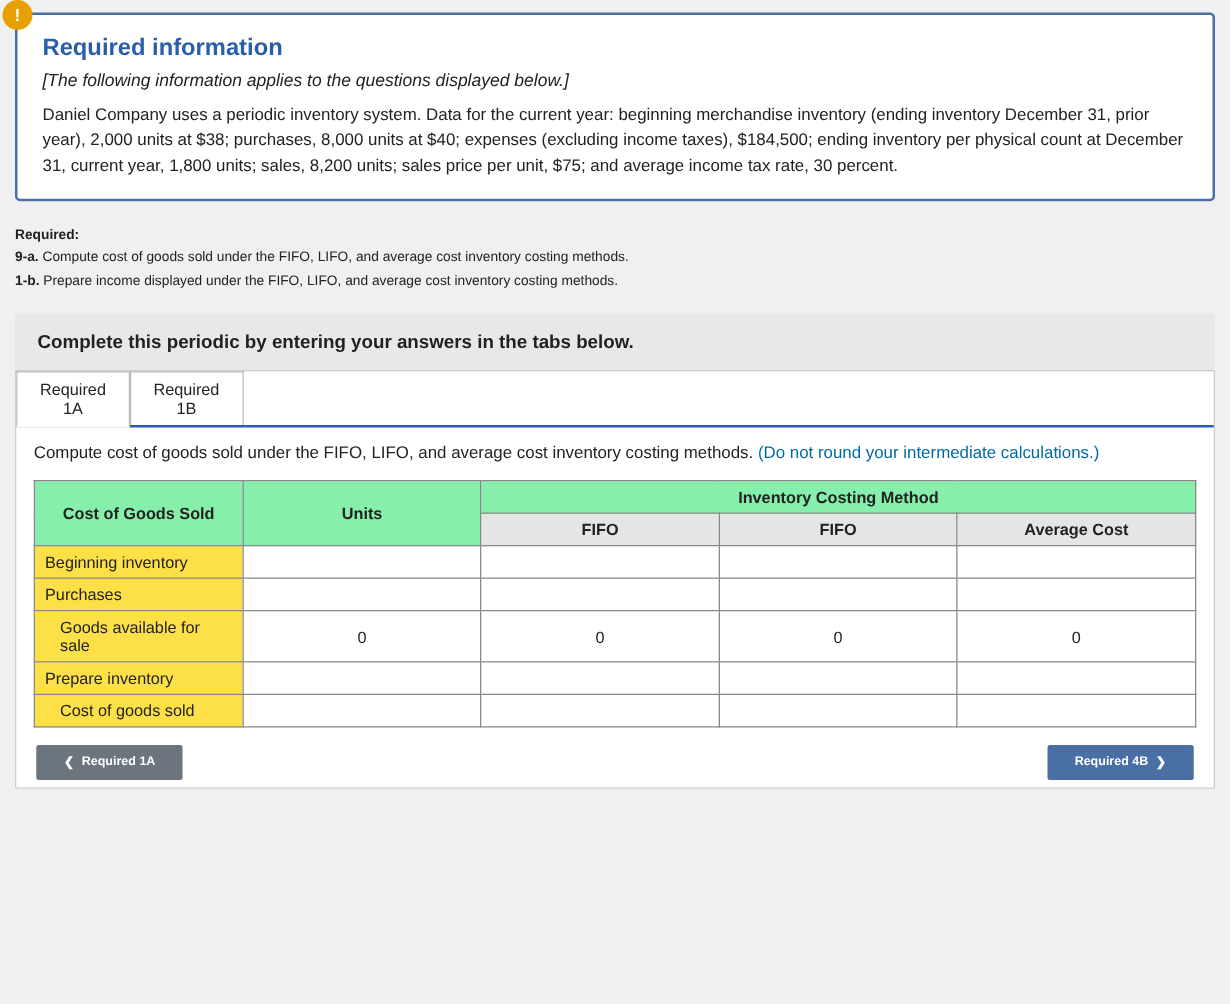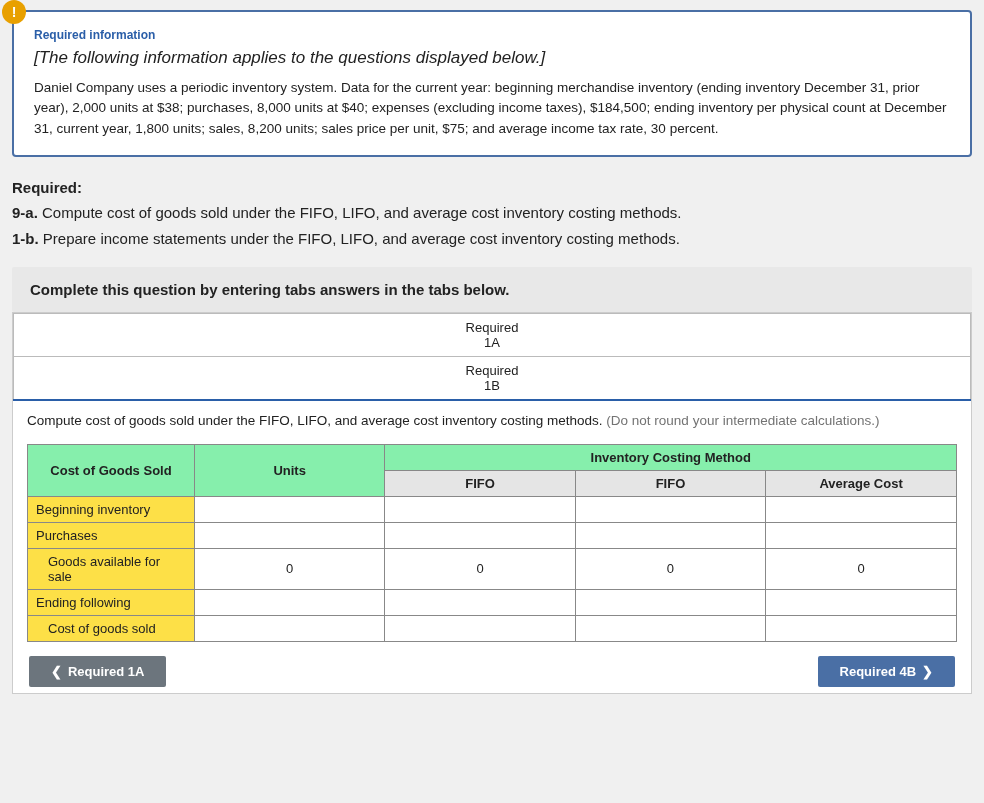--- a/index.html
+++ b/index.html
@@ -35,55 +35,54 @@
       align-items: center;
       justify-content: center;
       font-weight: bold;
       color: #fff;
       font-size: 14px;
     }
     .required-info-title {
       color: #2a5ea8;
       font-weight: bold;
       margin-bottom: 6px;
-      font-size: 12px;
+      font-size: 19px;
     }
     .italic-line {
       font-style: italic;
       margin-bottom: 10px;
-      font-size: 17px;
+      font-size: 14px;
     }
     .info-text {
       font-size: 13.5px;
       line-height: 1.5;
     }
     .required-section {
       margin-bottom: 16px;
-      font-size: 15px;
+      font-size: 11px;
       line-height: 1.7;
     }
     .required-section .req-label {
       font-weight: bold;
     }
     .complete-box {
       background: #e8e8e8;
       padding: 14px 18px;
       font-weight: bold;
       font-size: 15px;
       margin-bottom: 0;
       border-radius: 2px;
     }
     .tabs-section {
       background: #fff;
       border: 1px solid #ccc;
     }
     .tabs-row {
       display: flex;
       border-bottom: 2px solid #2a5ea8;
-      flex-direction: column;
     }
     .tab {
       border: 1px solid #bbb;
       border-bottom: none;
       padding: 6px 18px;
       font-size: 13px;
       cursor: pointer;
       background: #fff;
       text-align: center;
       min-width: 80px;
@@ -96,21 +95,21 @@
     }
     .tab-content {
       padding: 10px 14px 6px 14px;
     }
     .tab-description {
       font-size: 13.5px;
       margin-bottom: 12px;
       line-height: 1.5;
     }
     .tab-description .highlight {
-      color: #737373;
+      color: #0369a1;
     }
     
     .cogs-table {
       border-collapse: collapse;
       width: 100%;
       font-size: 13px;
       margin-bottom: 14px;
     }
     .cogs-table th, .cogs-table td {
       border: 1px solid #888;
@@ -155,21 +154,21 @@
       justify-content: space-between;
       align-items: center;
       margin-top: 8px;
       padding: 0 2px;
     }
     .nav-btn {
       background: #4a6fa5;
       color: #fff;
       border: none;
       padding: 8px 22px;
-      font-size: 13px;
+      font-size: 10px;
       font-weight: bold;
       cursor: pointer;
       border-radius: 2px;
       display: flex;
       align-items: flex-start;
       gap: 6px;
     }
     .nav-btn.prev {
       background: #6c757d;
     }
@@ -189,25 +188,25 @@
   </div>
 
   <div class="required-section">
     <div><span class="req-label">Required:</span></div>
     <div>
       <span class="req-label">9-a.</span>
       <span> Compute cost of goods sold under the FIFO, LIFO, and average cost inventory costing methods.</span>
     </div>
     <div>
       <span class="req-label">1-b.</span>
-      <span> Prepare income statements under the FIFO, LIFO, and average cost inventory costing methods.</span>
+      <span> Prepare income displayed under the FIFO, LIFO, and average cost inventory costing methods.</span>
     </div>
   </div>
 
-  <div class="complete-box">Complete this question by entering tabs answers in the tabs below.</div>
+  <div class="complete-box">Complete this periodic by entering your answers in the tabs below.</div>
 
   <div class="tabs-section">
     <div class="tabs-row">
       <div class="tab active">
         <span>Required</span><br>
         <span>1A</span>
       </div>
       <div class="tab">
         <span>Required</span><br>
         <span>1B</span>
@@ -254,21 +253,21 @@
 
           <tr>
             <td class="row-label-cell indented">Goods available for sale</td>
             <td class="zero-cell">0</td>
             <td class="zero-cell">0</td>
             <td class="zero-cell">0</td>
             <td class="zero-cell">0</td>
           </tr>
 
           <tr>
-            <td class="row-label-cell">Ending following</td>
+            <td class="row-label-cell">Prepare inventory</td>
             <td><input type="text" value="" style=""></td>
             <td><input type="text" value="" style=""></td>
             <td><input type="text" value="" style=""></td>
             <td><input type="text" value="" style=""></td>
           </tr>
 
           <tr>
             <td class="row-label-cell indented">Cost of goods sold</td>
             <td><input type="text" value="" style=""></td>
             <td><input type="text" value="" style=""></td>

